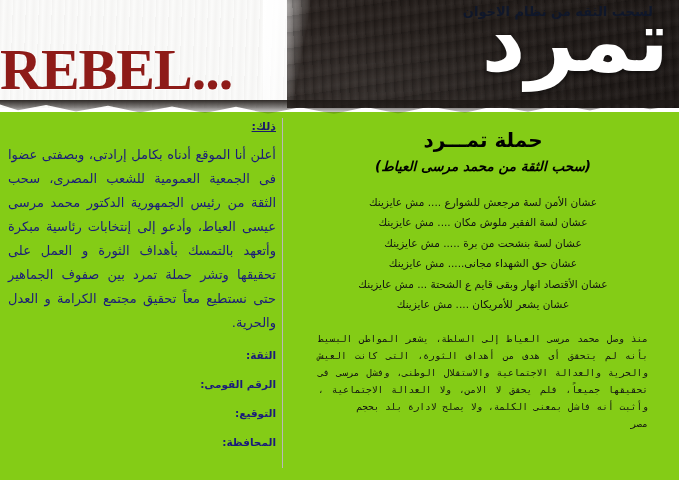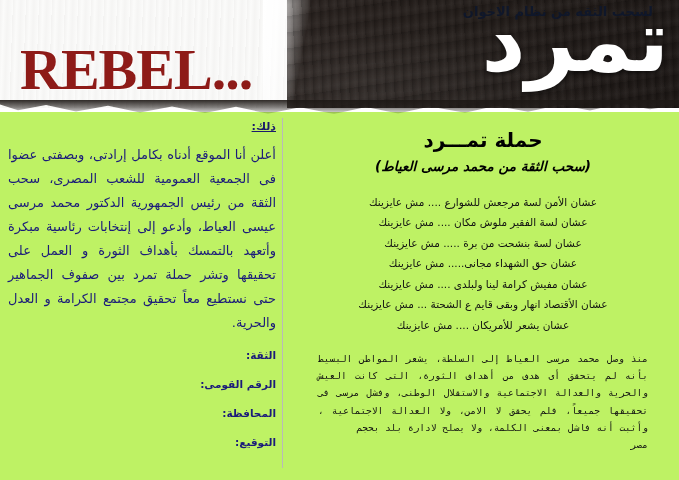--- a/index.html
+++ b/index.html
@@ -48,21 +48,21 @@
   }
   .header-light:after {
     content:"";
     position:absolute; inset:0;
     background:
       repeating-linear-gradient(92deg, rgba(90,80,75,0.05) 0px, rgba(255,255,255,0) 4px, rgba(90,80,75,0.04) 8px, rgba(255,255,255,0) 13px);
   }
 
   .rebel-word {
     position: absolute;
-    left: 20px; top: 36px;
+    left: 0; top: 36px;
     font-family: "Liberation Serif", serif;
     font-weight: 700;
     font-size: 58px;
     letter-spacing: -1px;
     color: #8e1b18;
     text-shadow: 0 1px 0 rgba(255,255,255,.7);
     z-index: 4;
     white-space: nowrap;
   }
   .tamarod-word {
@@ -97,21 +97,21 @@
     z-index: 7;
     background:
       linear-gradient(180deg, rgba(30,25,22,0.92) 0%, rgba(30,25,22,0.55) 45%, rgba(30,25,22,0) 100%);
     clip-path: polygon(0 0, 679px 0, 679px 30%, 650px 58%, 620px 22%, 590px 66%, 560px 30%, 528px 74%, 496px 36%, 465px 80%, 430px 40%, 398px 84%, 366px 44%, 334px 88%, 300px 46%, 268px 86%, 236px 42%, 205px 82%, 172px 40%, 140px 78%, 108px 36%, 76px 72%, 46px 32%, 18px 64%, 0 28%);
   }
 
   
   .page {
     position: absolute;
     left: 0; top: 112px; width: 679px; height: 368px;
-    background: #bef264;
+    background: #84cc16;
   }
 
   
   .divider {
     position: absolute;
     left: 282px; top: 6px;
     width: 1px; height: 350px;
     background: #b9b9b9;
   }
 
@@ -204,35 +204,34 @@
 
   <div class="divider"></div>
 
   <div class="col-left">
     <div class="zalik">ذلك:</div>
     <div class="pledge">أعلن أنا الموقع أدناه بكامل إرادتى، وبصفتى عضوا فى الجمعية العمومية للشعب المصرى، سحب الثقة من رئيس الجمهورية الدكتور محمد مرسى عيسى العياط، وأدعو إلى إنتخابات رئاسية مبكرة وأتعهد بالتمسك بأهداف الثورة و العمل على تحقيقها وتشر حملة تمرد بين صفوف الجماهير حتى نستطيع معاً تحقيق مجتمع الكرامة و العدل والحرية.</div>
 
     <div class="fields">
       <div class="field">الثقة:</div>
       <div class="field">الرقم القومى:</div>
+      <div class="field">التوقيع:</div>
       <div class="field">المحافظة:</div>
-      <div class="field">التوقيع:</div>
     </div>
   </div>
 
   <div class="col-right">
     <div class="camp-title">حملة تمـــرد</div>
     <div class="camp-sub">(سحب الثقة من محمد مرسى العياط)</div>
 
     <div class="reasons">
       <div>عشان الأمن لسة مرجعش للشوارع .... مش عايزينك</div>
       <div>عشان لسة الفقير ملوش مكان .... مش عايزينك</div>
       <div>عشان لسة بنشحت من برة ..... مش عايزينك</div>
       <div>عشان حق الشهداء مجانى..... مش عايزينك</div>
-      <div>عشان مفيش كرامة لينا ولبلدى .... مش عايزينك</div>
       <div>عشان الأقتصاد انهار وبقى قايم ع الشحتة ... مش عايزينك</div>
       <div>عشان يشعر للأمريكان .... مش عايزينك</div>
     </div>
 
     <div class="closing">
       <span>منذ وصل محمد مرسى العياط إلى السلطة، يشعر المواطن البسيط بأنه لم يتحقق أى هدف من أهداف الثورة، التى كانت العيش والحرية والعدالة الاجتماعية والاستقلال الوطنى، وفشل مرسى فى تحقيقها جميعاً، فلم يحقق لا الامن، ولا العدالة الاجتماعية ، وأثبت أنه فاشل بمعنى الكلمة، ولا يصلح لادارة بلد بحجم</span>
       <div class="last">مصر</div>
     </div>
   </div>
 

